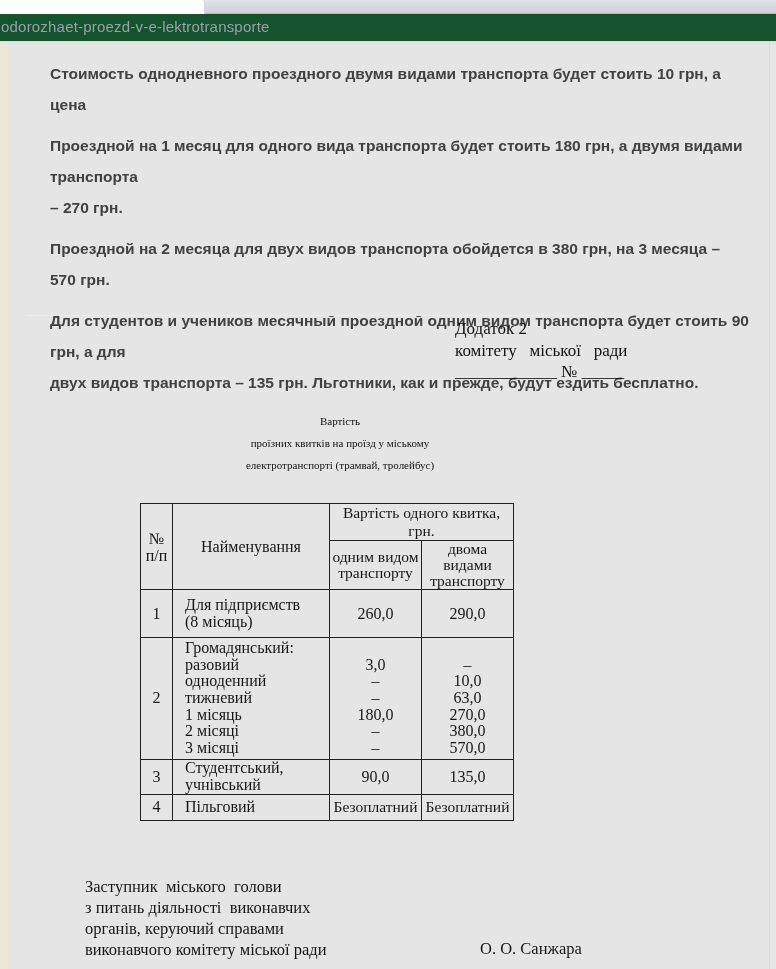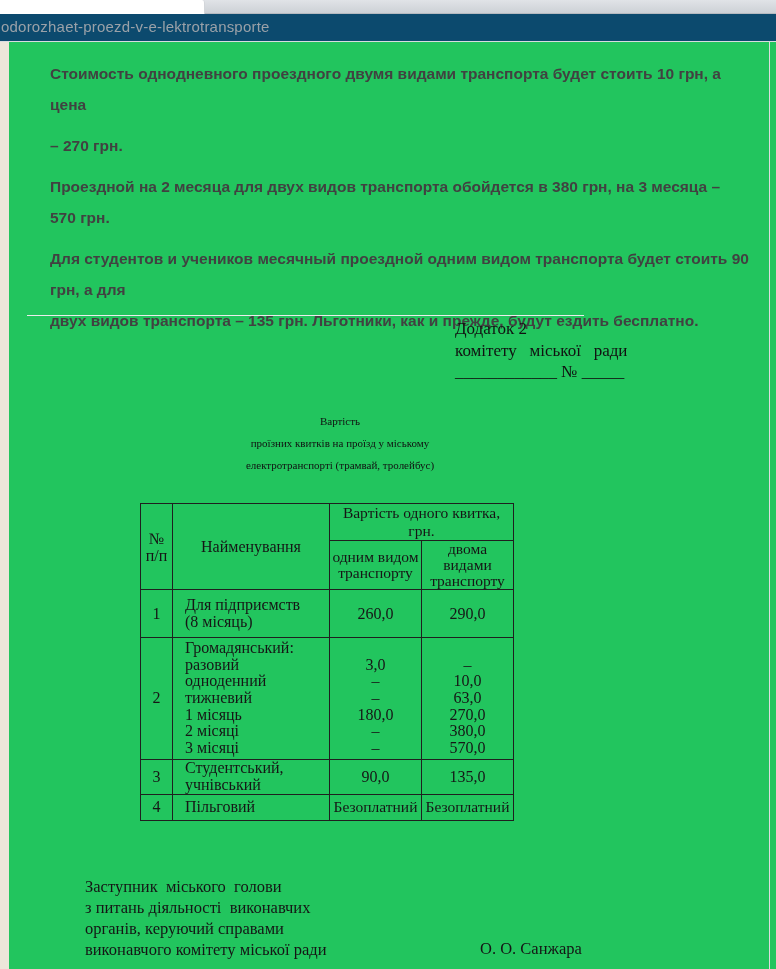--- a/index.html
+++ b/index.html
@@ -13,29 +13,29 @@
     background:linear-gradient(#e0e3e7,#cdd1d6);
     border-bottom:1px solid #b6bac0;
   }
   .active-tab{
     position:absolute;left:0;top:0;width:204px;height:14px;
     background:#ffffff;border-right:1px solid #d3d6da;
     border-top-right-radius:3px;
   }
   .addressbar{
     position:absolute;left:0;top:14px;width:776px;height:27px;
-    background:#0c4a6e;border-bottom:1px solid #d9dcdf;
+    background:#14532d;border-bottom:1px solid #d9dcdf;
   }
   .url-text{
     position:absolute;left:1px;top:4px;
     font-size:15px;color:#9aa1a8;letter-spacing:.2px;white-space:pre;
   }
   
   .page{
-    position:absolute;left:0;top:42px;width:776px;height:927px;background:#22c55e;
+    position:absolute;left:0;top:42px;width:776px;height:927px;background:#e5e5e5;
   }
   .left-strip{
     position:absolute;left:0;top:0;width:9px;height:927px;background:#ece6da;
   }
   .right-border{
     position:absolute;left:769px;top:0;width:1px;height:927px;background:#dcdcdc;
   }
   
   .article{
     position:absolute;left:50px;top:16px;width:700px;
@@ -98,20 +98,21 @@
 
 <div class="page">
   <div class="left-strip"></div>
   <div class="right-border"></div>
 
   <div class="article">
     <div class="art-p">
       <div>Стоимость однодневного проездного двумя видами транспорта будет стоить 10 грн, а цена</div>
     </div>
     <div class="art-p">
+      <div>Проездной на 1 месяц для одного вида транспорта будет стоить 180 грн, а двумя видами транспорта</div>
       <div>– 270 грн.</div>
     </div>
     <div class="art-p">
       <div>Проездной на 2 месяца для двух видов транспорта обойдется в 380 грн, на 3 месяца – 570 грн.</div>
     </div>
     <div class="art-p">
       <div>Для студентов и учеников месячный проездной одним видом транспорта будет стоить 90 грн, а для</div>
       <div>двух видов транспорта – 135 грн. Льготники, как и прежде, будут ездить бесплатно.</div>
     </div>
   </div>

